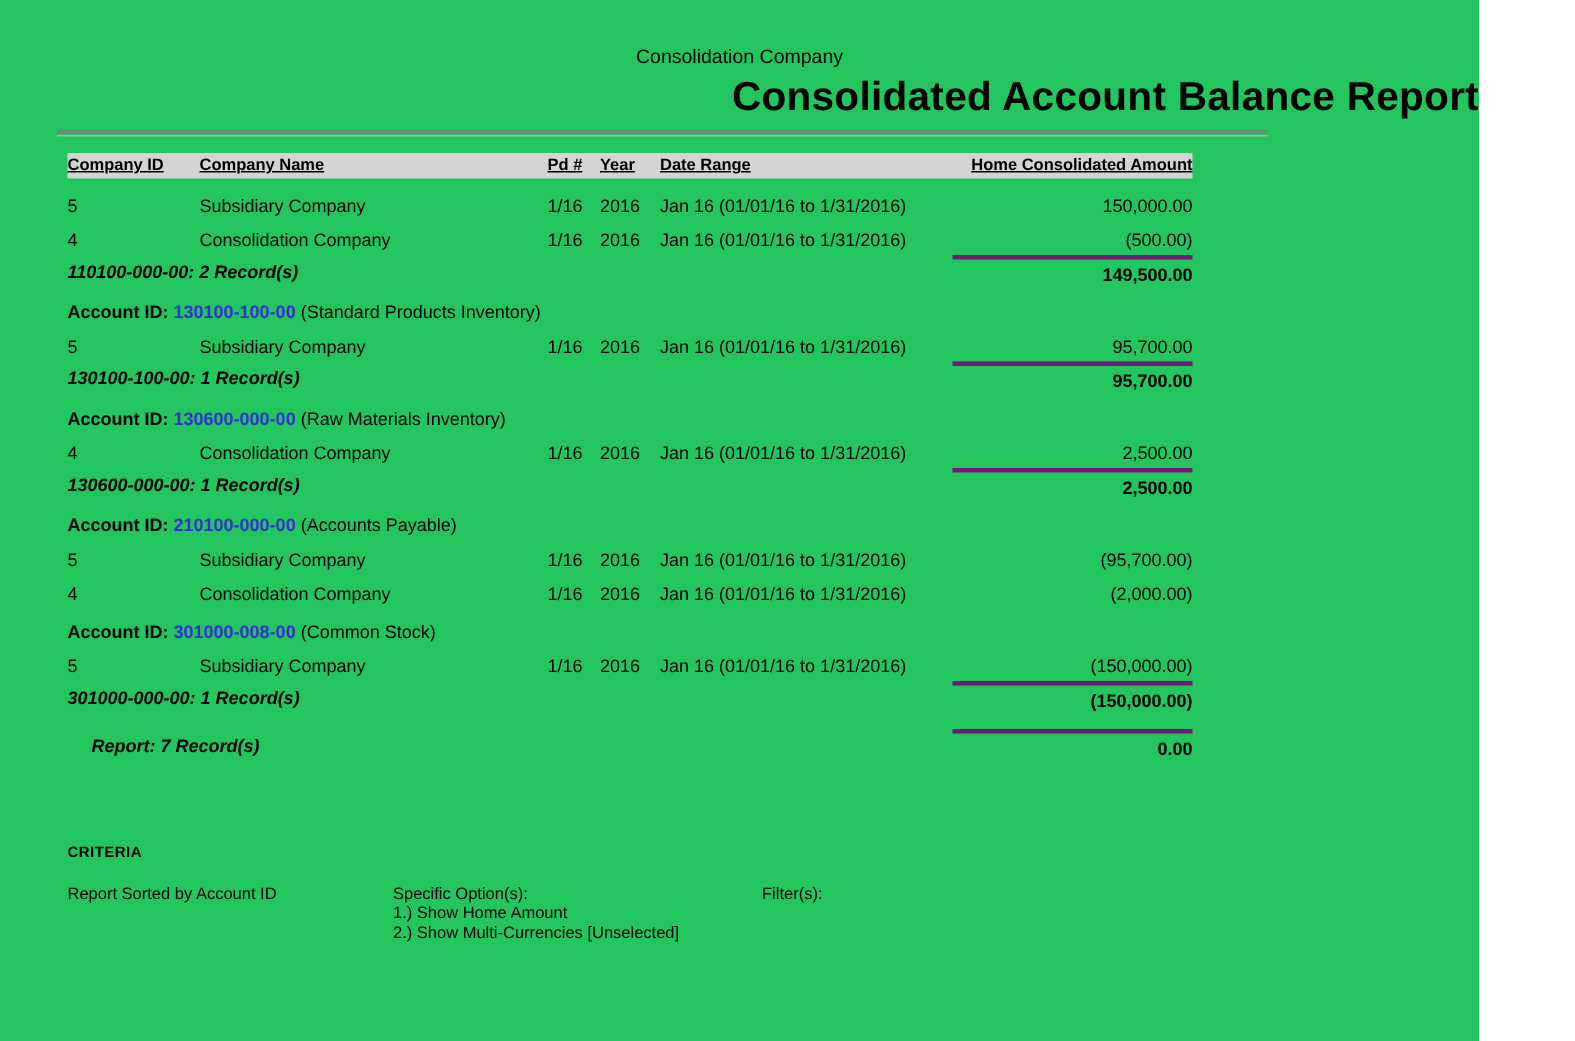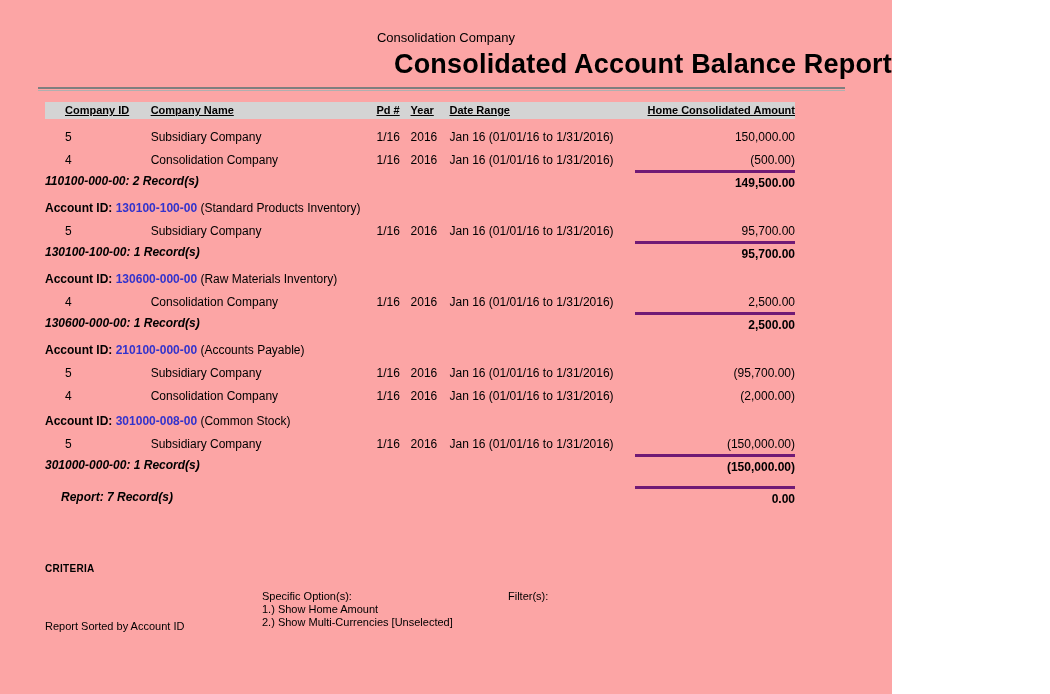--- a/index.html
+++ b/index.html
@@ -4,40 +4,40 @@
 <style>
   * { margin: 0; padding: 0; box-sizing: border-box; }
   html, body { background: #ffffff; }
   body {
     width: 1050px; height: 694px;
     font-family: "Liberation Sans", sans-serif;
     color: #000;
     position: relative;
     overflow: hidden;
   }
-  .page { position: relative; width: 892px; height: 694px; background: #fca5a5; }
+  .page { position: relative; width: 986px; height: 694px; background: #22c55e; }
 
   
   .company-header { padding-top: 30px; text-align: center; font-size: 13px; }
   .report-title { margin-top: 4px; text-align: right; font-size: 27px; font-weight: bold; letter-spacing: 0.2px; }
   .title-rule {
     margin: 7px 0 0 38px; width: 807px; height: 4px;
     border-top: 2px solid #7f7f7f; border-bottom: 1px solid #b0b0b0;
   }
 
   
   .table { margin: 11px 0 0 45px; width: 750px; font-size: 12px; }
   .thead {
     display: flex; align-items: center;
     background: var(--header-band, #d4d4d4);
     font-size: 11px; font-weight: bold;
     padding: 2px 0 3px 0;
   }
   .thead span { text-decoration: underline; }
-  .c1 { width: 88px; margin-left: 20px; }
+  .c1 { width: 88px; }
   .c2 { width: 232px; }
   .c3 { width: 35px; }
   .c4 { width: 40px; }
   .c5 { width: 195px; }
   .c6 { width: 160px; text-align: right; }
 
   .group { margin-top: 11px; }
   .group-header { font-size: 12px; font-weight: bold; }
   .gh-id { color: var(--account-link, #3333cc); font-weight: bold; }
   .gh-desc { font-weight: normal; }
@@ -49,21 +49,21 @@
     margin-left: auto; width: 160px; text-align: right;
     font-weight: bold; border-top: 3px solid #701a75; padding-top: 3px;
   }
   .report-summary { margin-top: 12px; }
   .report-summary .summary { font-weight: bold; margin-left: 16px; }
 
   
   .criteria { position: absolute; left: 45px; top: 563px; font-size: 11px; width: 700px; }
   .criteria-heading { font-size: 10px; font-weight: bold; letter-spacing: 0.3px; }
   .criteria-body { display: flex; margin-top: 16px; }
-  .criteria-left { width: 217px; margin-top: 30px; }
+  .criteria-left { width: 217px; }
   .criteria-mid { width: 246px; }
   .criteria-mid div { margin-bottom: 1px; }
   .criteria-right { flex: 1; }
 
   
   .footer {
     position: absolute; left: 36px; top: 655px; width: 976px;
     border-top: 1px solid #3f3f3f;
     display: flex; align-items: center;
     padding-top: 6px; font-size: 11px;

